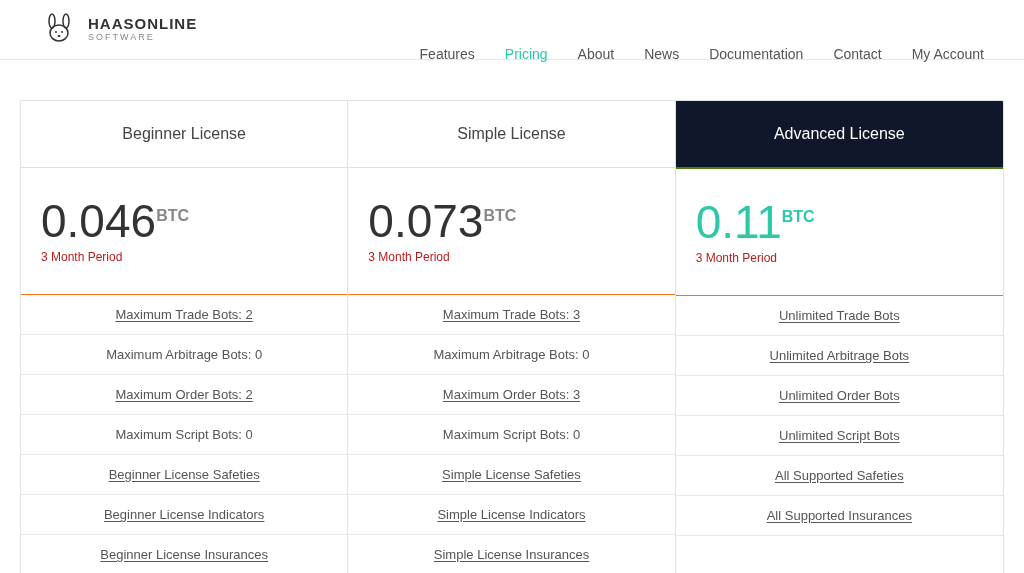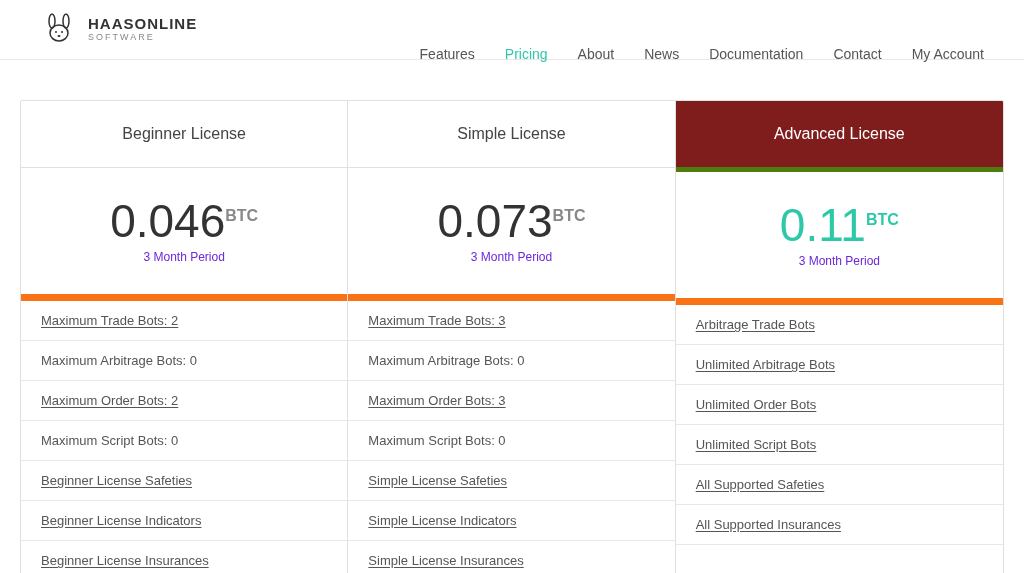--- a/index.html
+++ b/index.html
@@ -84,30 +84,29 @@
     .plan-header {
       padding: 24px 20px;
       text-align: center;
       border-bottom: 1px solid #e0e0e0;
       font-size: 16px;
       font-weight: 400;
       color: #444;
       background: #fff;
     }
     .plan-col.highlighted .plan-header {
-      background: #7f1d1d;
+      background: #0f172a;
       color: #fff;
-      border-bottom: 5px solid #4d7c0f;
+      border-bottom: 2px solid #4d7c0f;
     }
 
     
     .plan-price {
       padding: 30px 20px 10px;
-      text-align: center;
-      border-bottom: 7px solid #f97316;
+      border-bottom: 1px solid #f97316;
       background: #fff;
     }
     .plan-col.highlighted .plan-price {
       background: #fff;
     }
     .price-amount {
       font-size: 46px;
       font-weight: 300;
       color: #333;
       line-height: 1;
@@ -119,28 +118,29 @@
       font-size: 16px;
       font-weight: 600;
       color: #888;
       vertical-align: super;
     }
     .plan-col.highlighted .price-currency {
       color: #2dc8a8;
     }
     .price-period {
       font-size: 12px;
-      color: #6d28d9;
+      color: #b91c1c;
       margin-top: 6px;
       padding-bottom: 20px;
     }
 
     
     .plan-feature {
       padding: 12px 20px;
+      text-align: center;
       border-bottom: 1px solid #e8e8e8;
       font-size: 13px;
       color: #555;
     }
     .plan-feature a {
       color: #555;
       text-decoration: underline;
       text-underline-offset: 2px;
     }
 
@@ -210,21 +210,21 @@
         <div class="plan-feature">Maximum Arbitrage Bots: 0</div>
         <div class="plan-feature"><a href="#">Maximum Order Bots: 3</a></div>
         <div class="plan-feature">Maximum Script Bots: 0</div>
         <div class="plan-feature"><a href="#">Simple License Safeties</a></div>
         <div class="plan-feature"><a href="#">Simple License Indicators</a></div>
         <div class="plan-feature"><a href="#">Simple License Insurances</a></div>
       </div>
       <div class="plan-col highlighted">
         <div class="plan-header">Advanced License</div>
         <div class="plan-price"><span class="price-amount">0.11<span class="price-currency">BTC</span></span><div class="price-period">3 Month Period</div></div>
-        <div class="plan-feature"><a href="#">Arbitrage Trade Bots</a></div>
+        <div class="plan-feature"><a href="#">Unlimited Trade Bots</a></div>
         <div class="plan-feature"><a href="#">Unlimited Arbitrage Bots</a></div>
         <div class="plan-feature"><a href="#">Unlimited Order Bots</a></div>
         <div class="plan-feature"><a href="#">Unlimited Script Bots</a></div>
         <div class="plan-feature"><a href="#">All Supported Safeties</a></div>
         <div class="plan-feature"><a href="#">All Supported Insurances</a></div>
       </div>
     </div>
 </main>
 
 </body></html>

